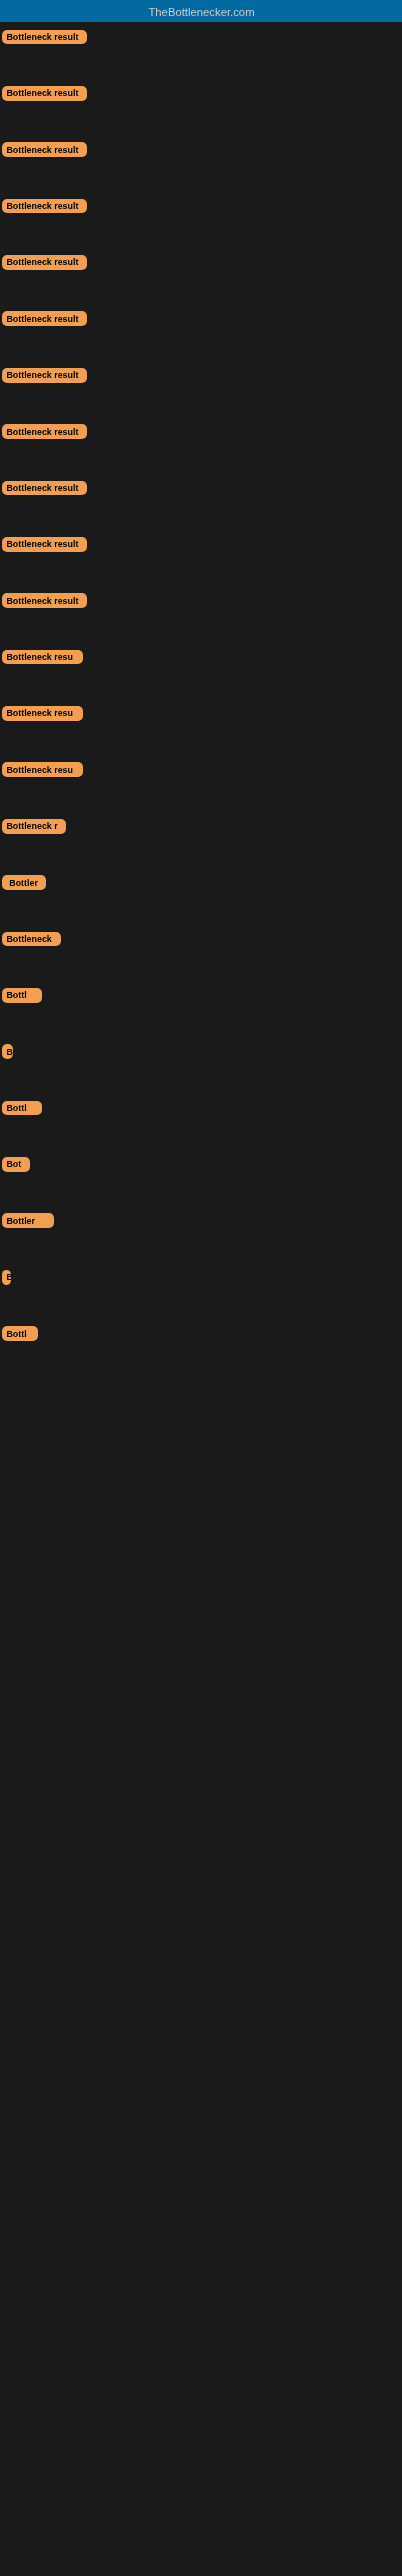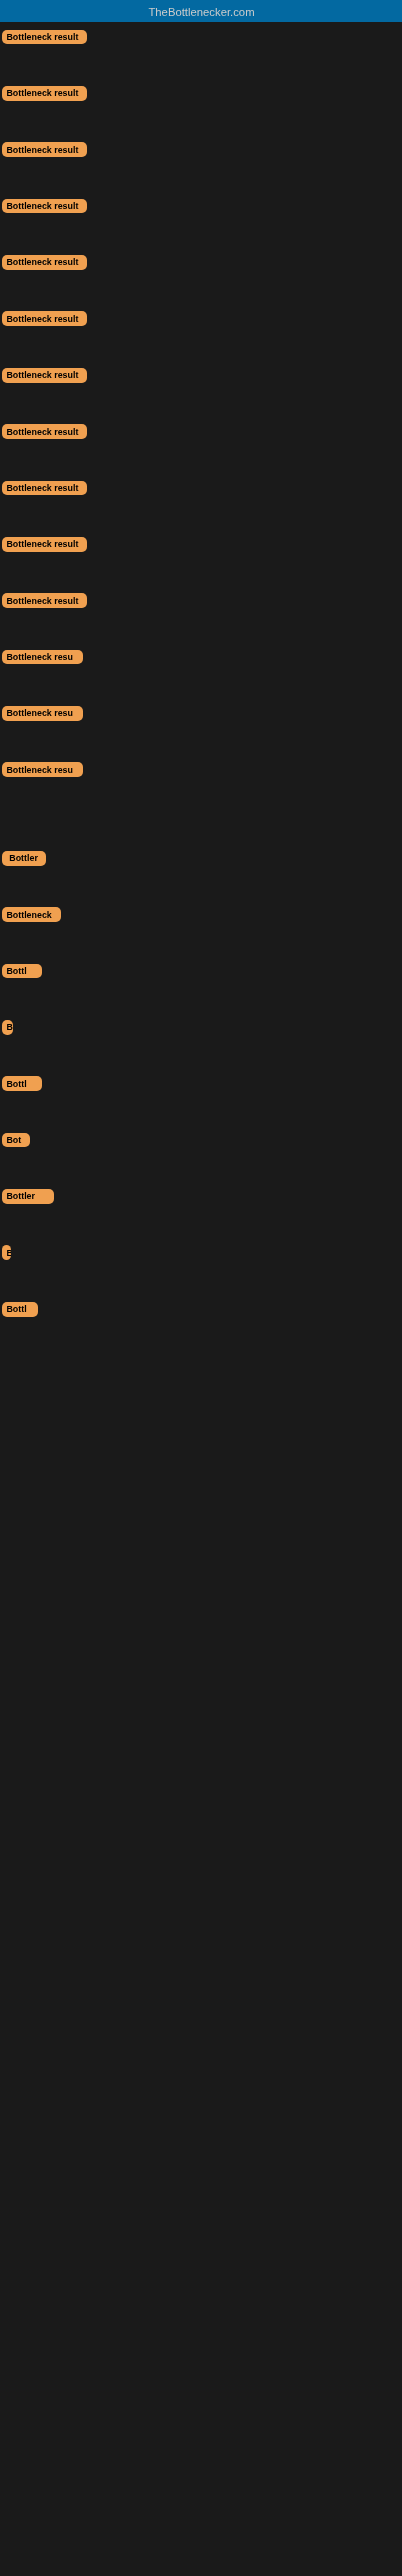--- a/index.html
+++ b/index.html
@@ -137,20 +137,23 @@
     </div>
     <div class="spacer"></div>
     <div class="bottleneck-item row-13">
       <span class="bottleneck-badge">Bottleneck resu</span>
     </div>
     <div class="spacer"></div>
     <div class="bottleneck-item row-14">
       <span class="bottleneck-badge">Bottleneck resu</span>
     </div>
     <div class="spacer"></div>
+    <div class="bottleneck-item row-15">
+      <span class="bottleneck-badge">Bottleneck r</span>
+    </div>
     <div class="spacer"></div>
     <div class="bottleneck-item row-16">
       <span class="bottleneck-badge">Bottler</span>
     </div>
     <div class="spacer"></div>
     <div class="bottleneck-item row-17">
       <span class="bottleneck-badge">Bottleneck</span>
     </div>
     <div class="spacer"></div>
     <div class="bottleneck-item row-18">

